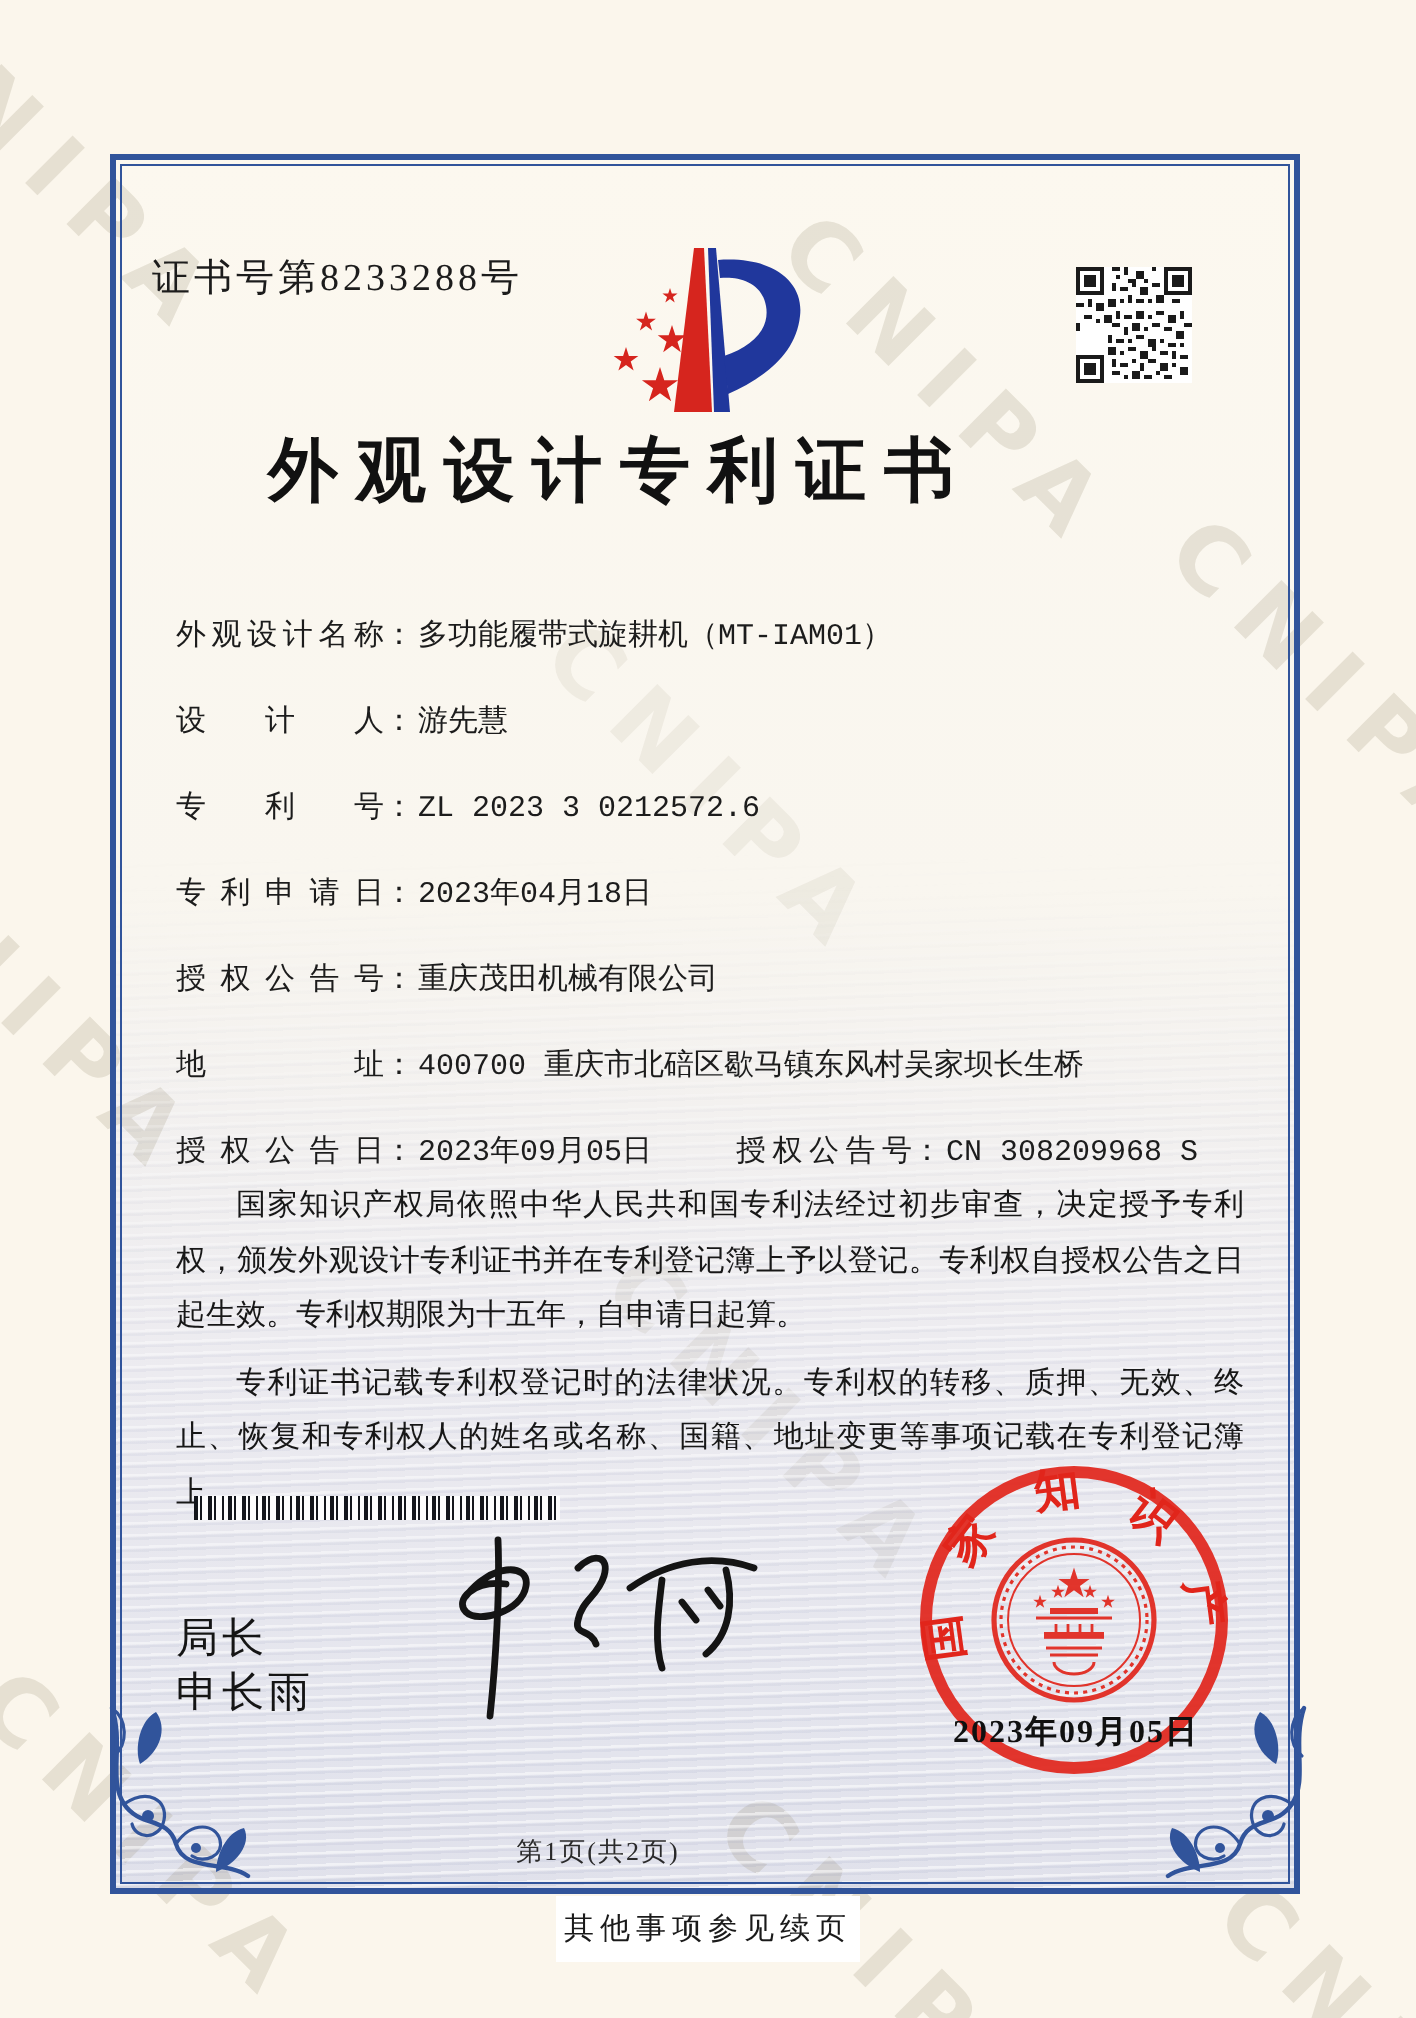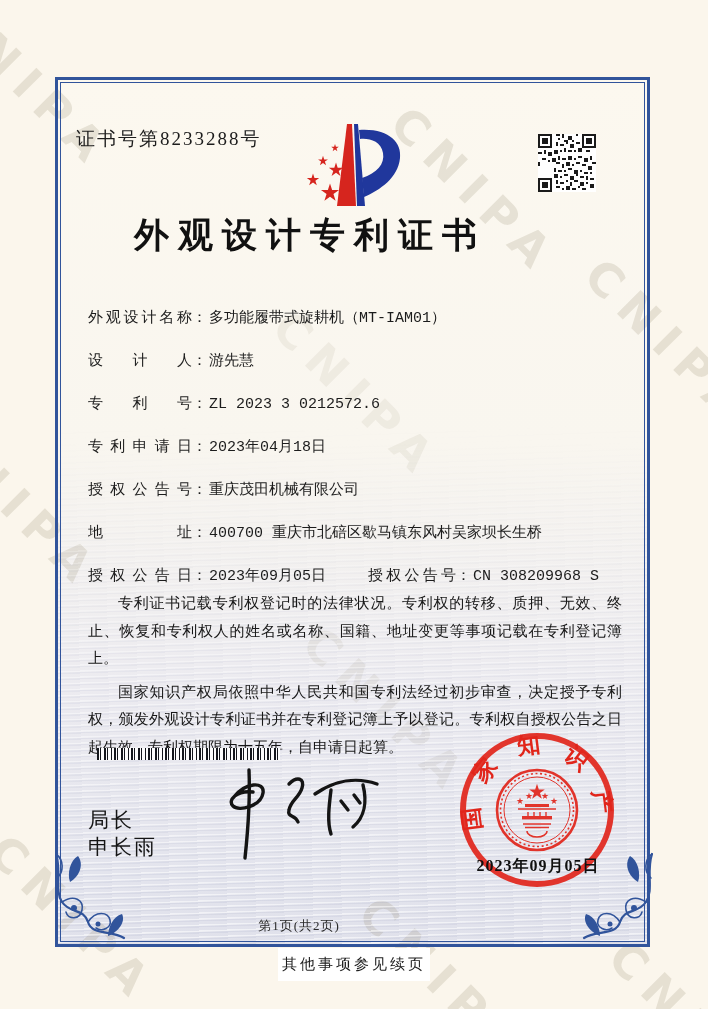--- a/index.html
+++ b/index.html
@@ -287,22 +287,22 @@
           <span class="fvalue">2023年09月05日</span>
         <span class="pair2">
           <span class="flabel">授权公告号</span>
             <span class="fcolon">：</span>
             <span class="fvalue">CN 308209968 S</span>
         </span>
       </div>
     </div>
 
     <div class="paras">
+      <p>国家知识产权局依照中华人民共和国专利法经过初步审查，决定授予专利权，颁发外观设计专利证书并在专利登记簿上予以登记。专利权自授权公告之日起生效。专利权期限为十五年，自申请日起算。</p>
       <p>专利证书记载专利权登记时的法律状况。专利权的转移、质押、无效、终止、恢复和专利权人的姓名或名称、国籍、地址变更等事项记载在专利登记簿上。</p>
-      <p>国家知识产权局依照中华人民共和国专利法经过初步审查，决定授予专利权，颁发外观设计专利证书并在专利登记簿上予以登记。专利权自授权公告之日起生效。专利权期限为十五年，自申请日起算。</p>
     </div>
 
     <div class="barcode"></div>
 
     <div class="officer">
       <div>局长</div>
       <div>申长雨</div>
     </div>
 
     <svg class="signature" viewBox="0 0 195 100">

